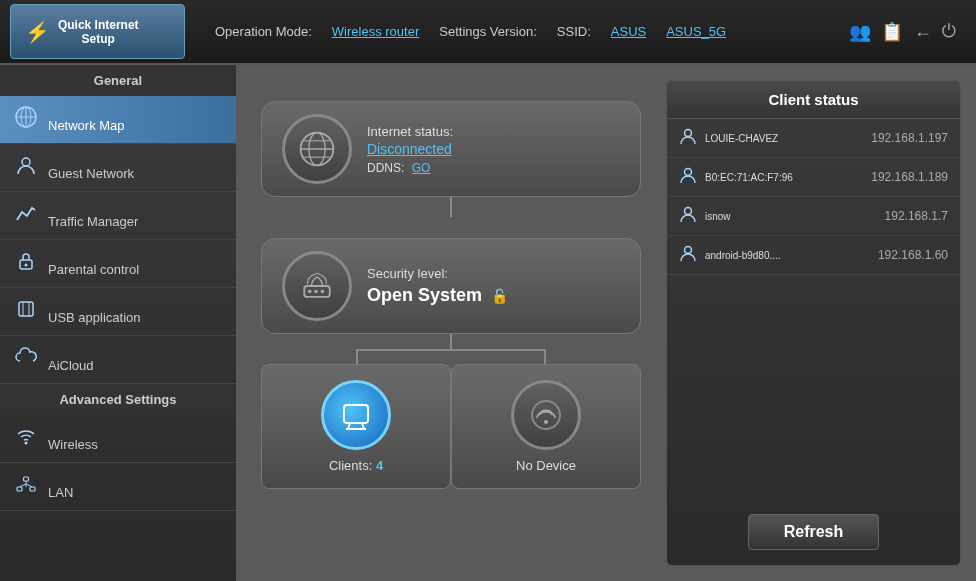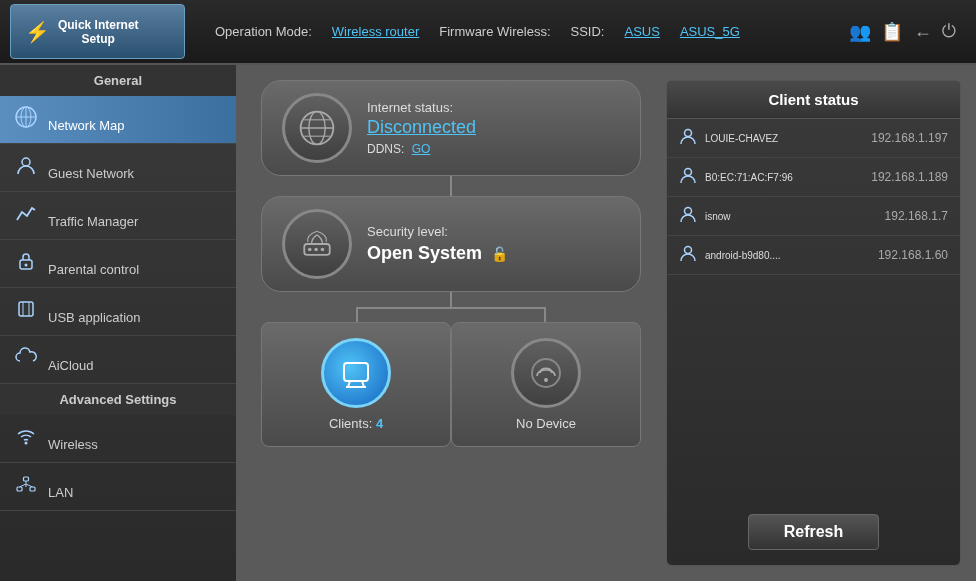--- a/index.html
+++ b/index.html
@@ -122,26 +122,27 @@
       flex: 1;
       display: flex;
       flex-direction: column;
       gap: 0;
       align-items: center;
     }
 
     .diagram-card {
       background: linear-gradient(to bottom, #6a6a6a, #4a4a4a);
       border: 1px solid #777;
-      border-radius: 20px;
+      border-radius: 14px;
       display: flex;
       align-items: center;
       gap: 15px;
       padding: 12px 20px;
       width: 380px;
+      margin-top: 21px;
     }
 
     .diagram-icon-circle {
       width: 70px;
       height: 70px;
       border-radius: 50%;
       background: linear-gradient(to bottom, #606060, #404040);
       border: 3px solid #888;
       display: flex;
       align-items: center;
@@ -156,21 +157,21 @@
     .diagram-card-text {
       color: #ddd;
       font-size: 13px;
     }
     .diagram-card-text .status-label {
       margin-bottom: 2px;
     }
     .diagram-card-text .status-link {
       color: #4fc3f7;
       text-decoration: underline;
-      font-size: 18px;
+      font-size: 14px;
       cursor: pointer;
     }
     .diagram-card-text .ddns-line {
       font-size: 12px;
       margin-top: 4px;
     }
     .diagram-card-text .security-label {
       font-size: 13px;
       margin-bottom: 4px;
     }
@@ -294,21 +295,21 @@
 <body>
 
 <div id="topbar">
   <button id="quick-setup-btn">
     <span id="quick-setup-icon">⚡</span>
     <span>Quick Internet<br>Setup</span>
   </button>
   <div id="topbar-info">
     <span>Operation Mode:</span>
     <a class="link-style">Wireless router</a>
-    <span>Firmware Wireless:</span>
+    <span>Settings Version:</span>
     <span>SSID:</span>
     <a class="link-style">ASUS</a>
     <a class="link-style">ASUS_5G</a>
   </div>
   <div id="topbar-icons">
     <span class="top-icon">👥</span>
     <span class="top-icon">📋</span>
     <span class="top-icon">←</span>
     <span class="top-icon">⏻</span>
   </div>

